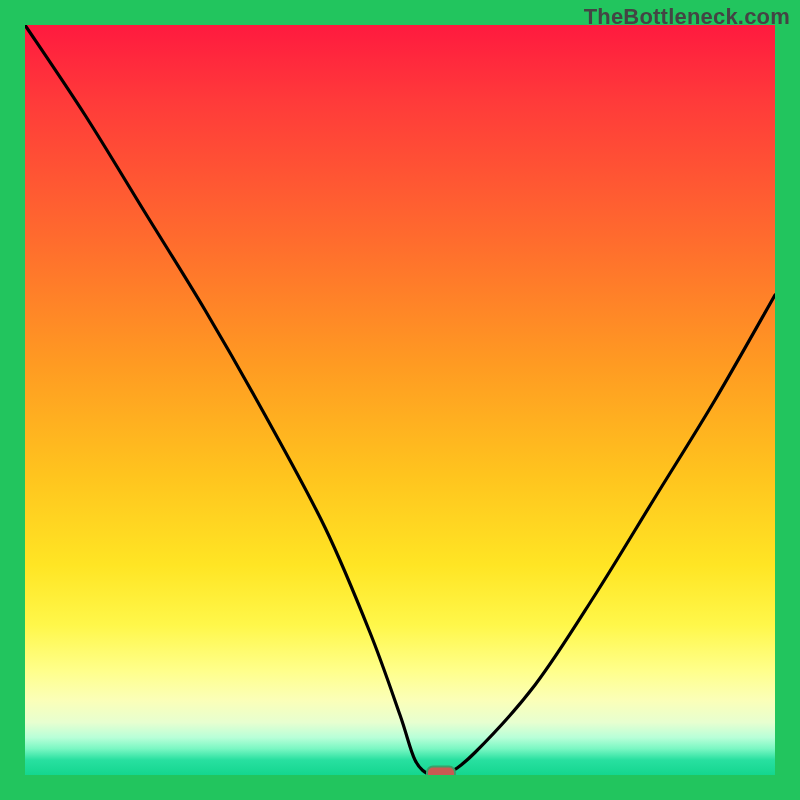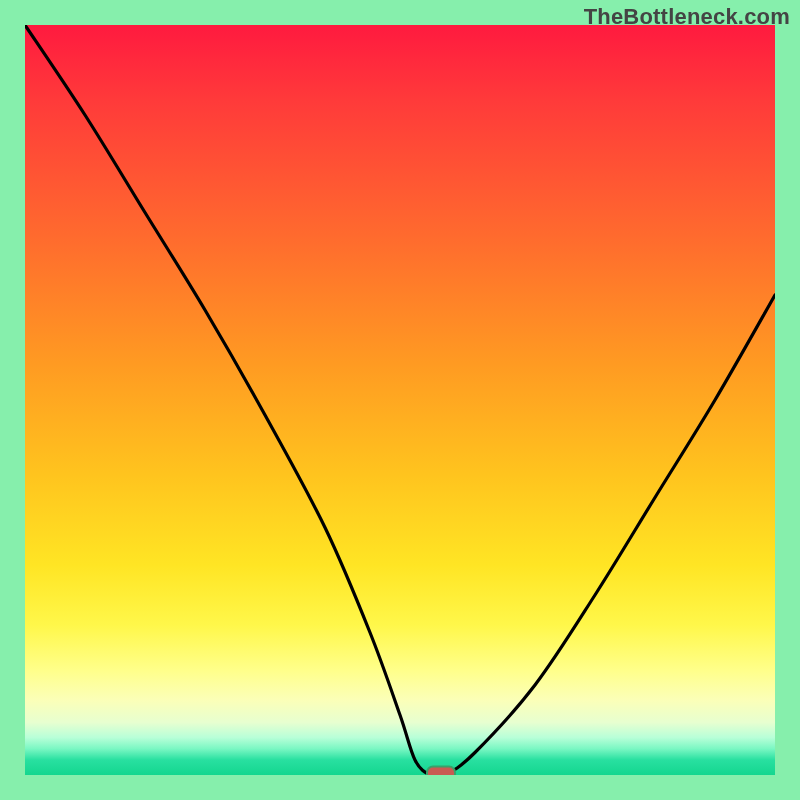--- a/index.html
+++ b/index.html
@@ -8,21 +8,21 @@
     width: 800px;
     height: 800px;
     background: #000;
     font-family: Arial, Helvetica, sans-serif;
     overflow: hidden;
   }
   .frame {
     position: relative;
     width: 800px;
     height: 800px;
-    background: #86efac;
+    background: #22c55e;
   }
   .watermark {
     position: absolute;
     top: 4px;
     right: 10px;
     color: #444;
     font-size: 22px;
     font-weight: 600;
     letter-spacing: 0.2px;
     user-select: none;

